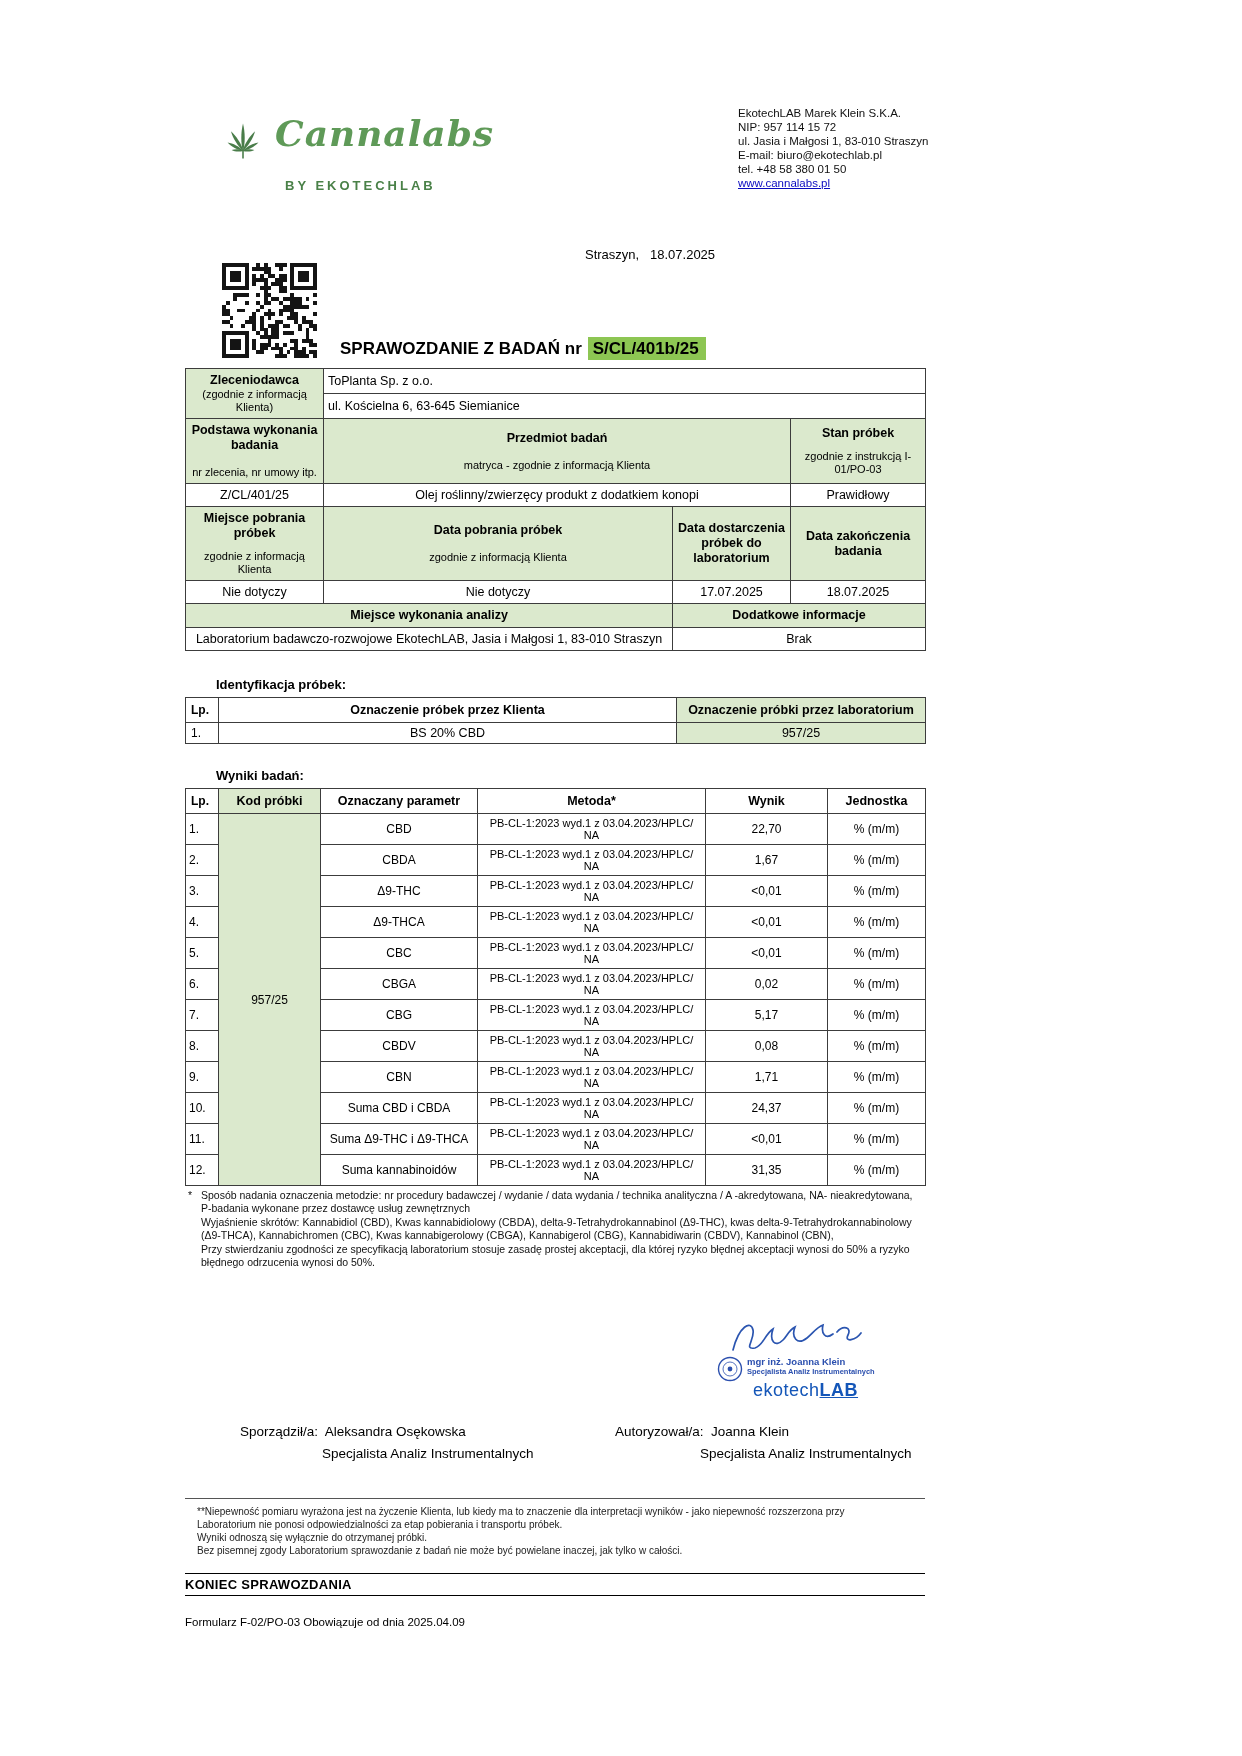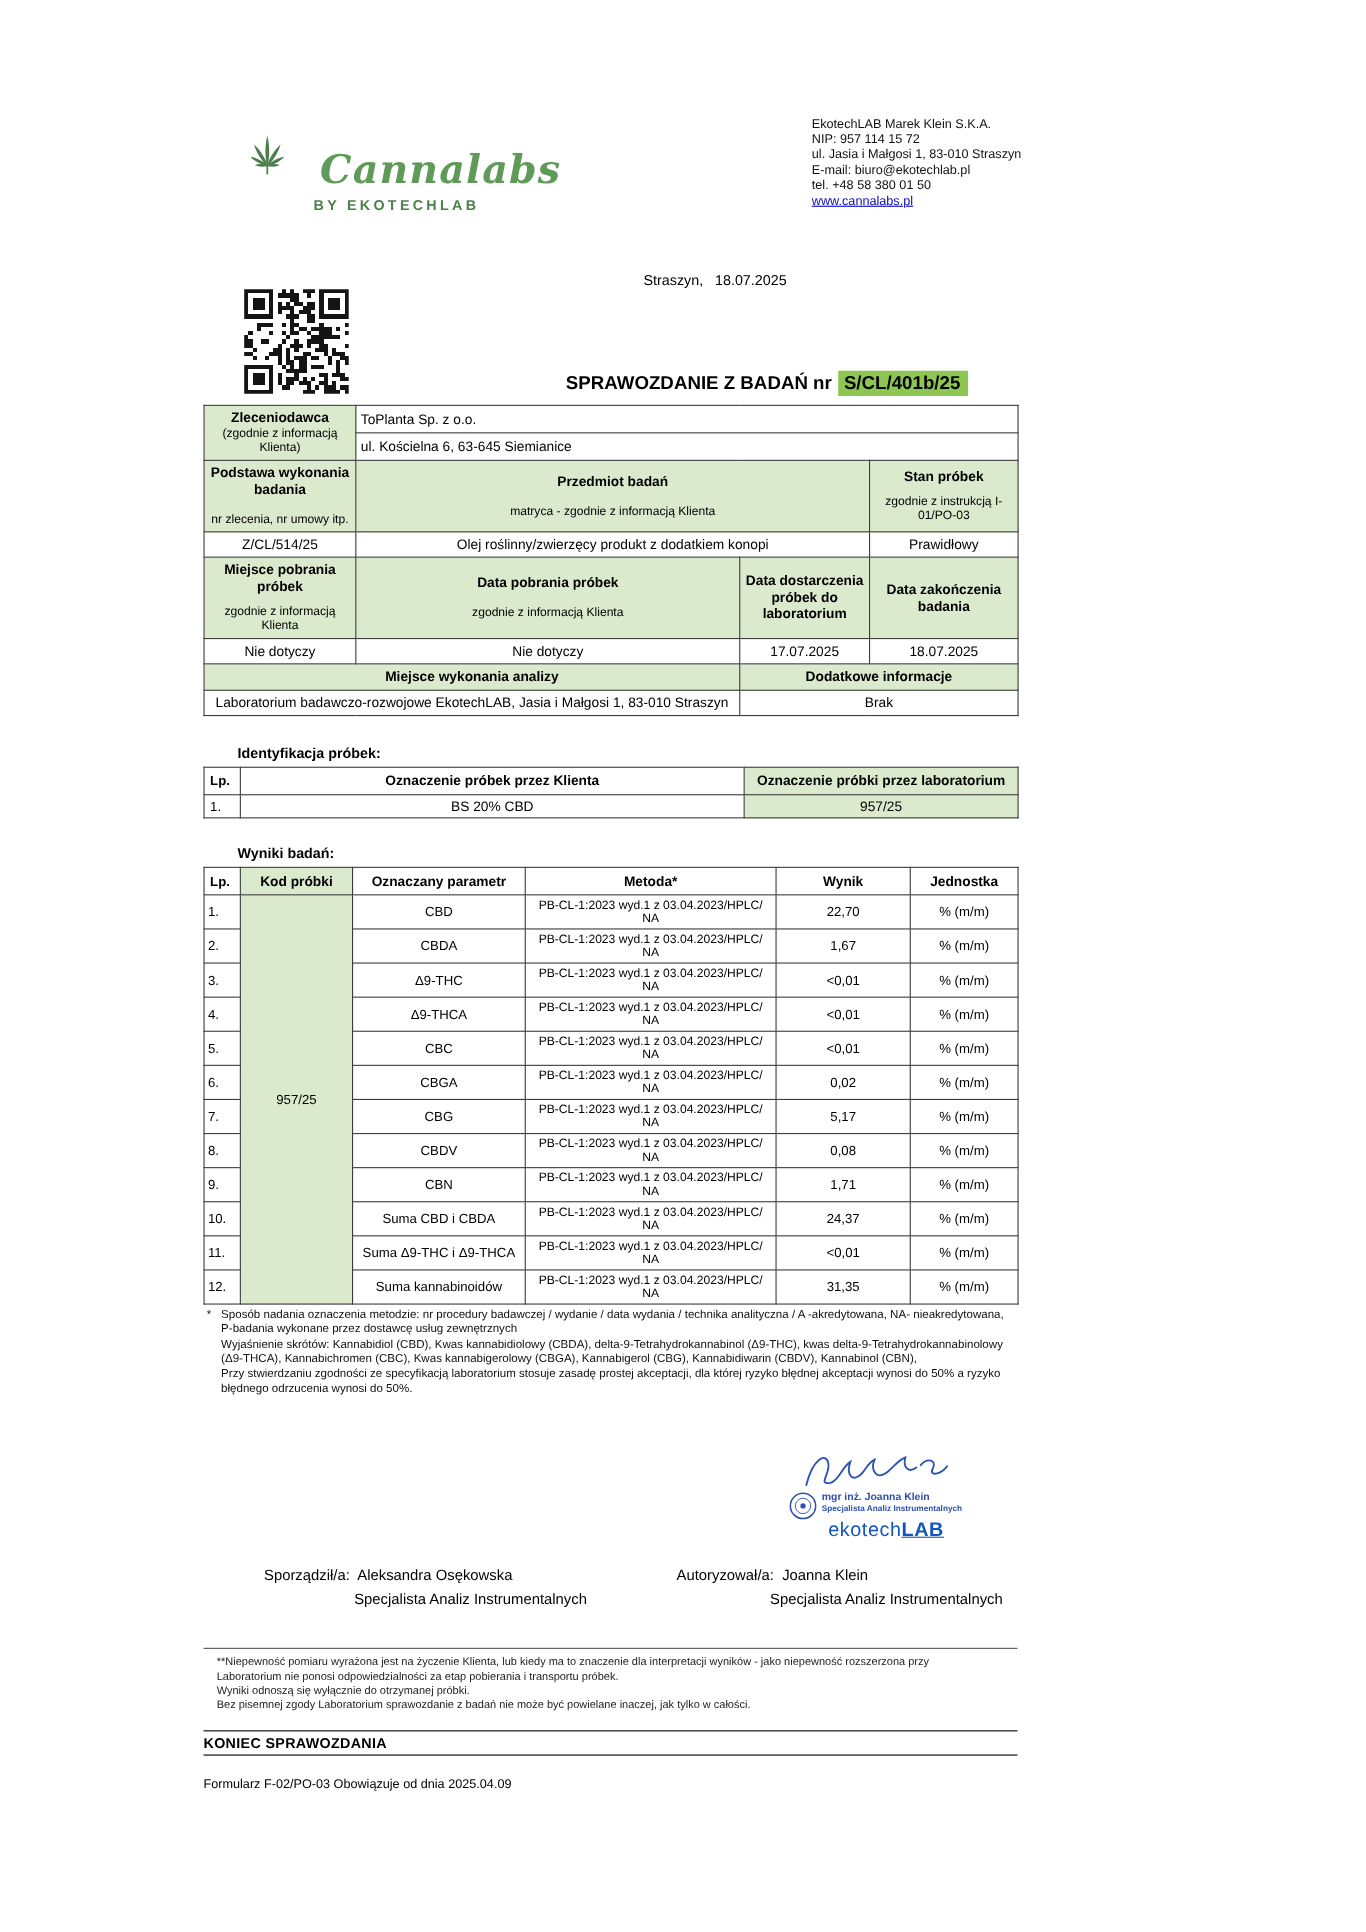--- a/index.html
+++ b/index.html
@@ -8,39 +8,39 @@
     position:relative;
     width:1242px; height:1756px;
     background:#fff;
     font-family:"Liberation Sans", sans-serif;
     color:#000;
     overflow:hidden;
   }
 
   
   .logo-block { position:absolute; left:215px; top:112px; }
-  .logo-top { display:flex; align-items:flex-end; gap:20px; }
+  .logo-top { display:flex; align-items:flex-start; gap:4px; }
   .brand-script {
     font-family:"DejaVu Serif", serif;
     font-style:italic; font-weight:bold;
     font-size:36px; color:#5f9a58; letter-spacing:1px;
   }
   .brand-sub {
     margin-top:4px; margin-left:70px;
     font-size:13px; font-weight:bold; letter-spacing:3px; color:#4a8148;
   }
   .company-block { position:absolute; left:738px; top:106px; font-size:11.5px; line-height:14px; color:#111; }
   .company-block .link { color:#0a0ac0; text-decoration:underline; cursor:pointer; }
 
   .date-line { position:absolute; top:247px; left:585px; width:312px; text-align:left; font-size:13px; white-space:pre; }
 
   .qr { position:absolute; left:222px; top:263px; width:95px; height:95px; }
   .qr svg { width:95px; height:95px; display:block; }
 
-  .title-row { position:absolute; top:339px; left:340px; width:540px; text-align:right; font-size:17px; font-weight:bold; white-space:nowrap; }
+  .title-row { position:absolute; top:339px; left:340px; width:540px; text-align:left; font-size:17px; font-weight:bold; white-space:nowrap; }
   .title-num { background:#8dc653; padding:2px 7px 2px 5px; margin-left:6px; }
 
   
   .content { position:absolute; top:368px; left:185px; width:740px; }
 
   table { border-collapse:collapse; table-layout:fixed; width:740px; }
   td, th { border:1px solid #3c3c3c; vertical-align:middle; text-align:center; padding:3px 4px; font-size:12.5px; word-wrap:break-word; }
   .g { background:#dbe9cd; }
   .b { font-weight:bold; font-size:12.5px; line-height:15px; }
   .s { font-size:11px; line-height:13px; }
@@ -379,21 +379,21 @@
           <td class="g" colspan="2">
             <div class="b">Przedmiot badań</div>
             <div class="s sp">matryca - zgodnie z informacją Klienta</div>
           </td>
           <td class="g">
             <div class="b">Stan próbek</div>
             <div class="s sp2">zgodnie z instrukcją I-01/PO-03</div>
           </td>
         </tr>
         <tr>
-          <td>Z/CL/514/25</td>
+          <td>Z/CL/401/25</td>
           <td colspan="2">Olej roślinny/zwierzęcy produkt z dodatkiem konopi</td>
           <td>Prawidłowy</td>
         </tr>
         <tr>
           <td class="g">
             <div class="b">Miejsce pobrania próbek</div>
             <div class="s sp2">zgodnie z informacją Klienta</div>
           </td>
           <td class="g">
             <div class="b">Data pobrania próbek</div>

